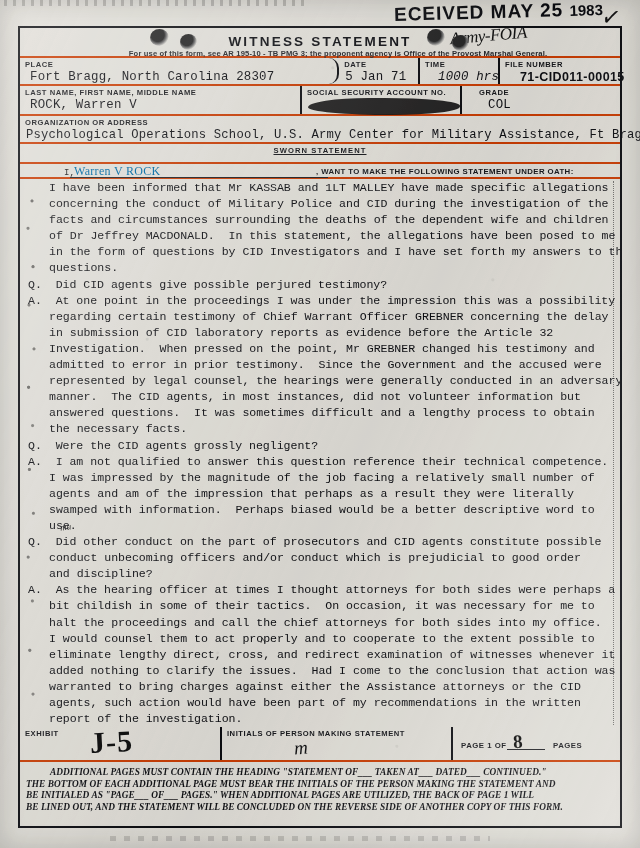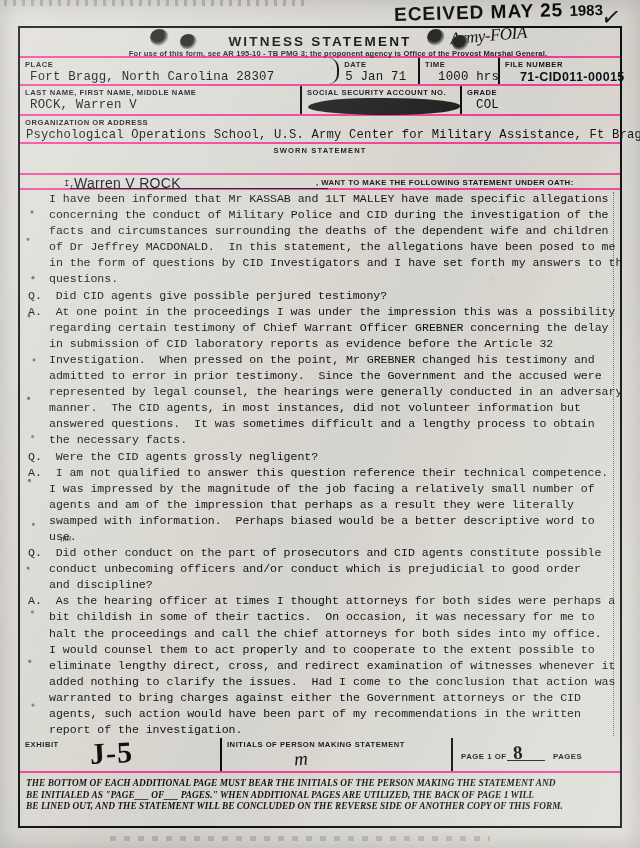--- a/index.html
+++ b/index.html
@@ -95,21 +95,21 @@
     position: absolute;
     left: 18px;
     top: 26px;
     width: 604px;
     height: 802px;
     border: 2px solid #15161a;
     background: transparent;
     box-sizing: border-box;
   }
   .row { position: relative; box-sizing: border-box; }
-  .hl { border-bottom: 2px solid #ec4899; }
+  .hl { border-bottom: 2px solid #c2410c; }
   .vl { border-right: 2px solid #15161a; }
 
   .title-row {
     height: 30px;
     position: relative;
   }
   .form-title {
     position: absolute;
     left: 0; right: 0; top: 6px;
     text-align: center;
@@ -154,40 +154,41 @@
   }
   .cell-value.hand {
     font-family: "Liberation Sans", sans-serif;
     font-weight: 700;
     font-size: 13px;
     letter-spacing: .4px;
   }
 
   .grid-2 { display: flex; }
   .sworn-bar {
-    height: 31px;
+    height: 20px;
     text-align: center;
     font-size: 7.6px;
     font-weight: 700;
     letter-spacing: 1.1px;
     color: #1d1e22;
     padding-top: 2px;
     box-sizing: border-box;
+    text-decoration: underline;
   }
 
   .oath-row { height: 15px; position: relative; }
   .oath-i {
     position: absolute; left: 44px; top: 4px;
     font-family: "Liberation Mono", monospace;
     font-size: 9px; color: #222;
   }
   .oath-name {
     position: absolute; left: 54px; top: 0px;
-    font-family: Liberation Sans, sans-serif;
-    font-size: 14px; color: #0f172a;
+    font-family: Liberation Serif, serif;
+    font-size: 12px; color: #0369a1;
     letter-spacing: .3px;
   }
   .oath-rule {
     position: absolute; left: 50px; top: 13px; width: 258px;
     border-bottom: 1.4px solid #25262a;
   }
   .oath-tail {
     position: absolute; left: 296px; top: 3px;
     font-size: 7.8px; font-weight: 700; letter-spacing: .4px;
     color: #1d1e22;
@@ -359,39 +360,39 @@
       <div class="vl" style="width:322px;border-radius:10px;">
         <div class="cell-label">PLACE</div>
         <div class="cell-value">Fort Bragg, North Carolina 28307</div>
       </div>
       <div class="vl" style="width:80px;">
         <div class="cell-label">DATE</div>
         <div class="cell-value" style="padding-left:6px;">5 Jan 71</div>
       </div>
       <div class="vl" style="width:78px;">
         <div class="cell-label">TIME</div>
-        <div class="cell-value" style="padding-left:18px;">1000 hrs</div>
+        <div class="cell-value" style="padding-left:18px;font-style:italic;">1000 hrs</div>
       </div>
       <div style="width:120px;">
         <div class="cell-label">FILE NUMBER</div>
         <div class="cell-value hand" style="padding-left:20px;font-size:12.5px;">71-CID011-00015</div>
       </div>
     </div>
 
     <div class="row grid-2 hl" style="height:30px;">
       <div class="vl" style="width:280px;">
         <div class="cell-label">LAST NAME, FIRST NAME, MIDDLE NAME</div>
         <div class="cell-value">ROCK, Warren V</div>
       </div>
       <div class="vl" style="width:158px;position:relative;">
         <div class="cell-label">SOCIAL SECURITY ACCOUNT NO.</div>
         <div class="redaction"></div>
         <div class="cell-value"></div>
       </div>
-      <div style="width:120px;">
+      <div style="width:120px;padding-left:12px;">
         <div class="cell-label">GRADE</div>
         <div class="cell-value" style="padding-left:14px;">COL</div>
       </div>
     </div>
 
     <div class="row hl" style="height:28px;">
       <div class="cell-label">ORGANIZATION OR ADDRESS</div>
       <div class="cell-value" style="padding-left:6px;font-size:12.2px;">Psychological Operations School, U.S. Army Center for Military Assistance, Ft Bragg NC</div>
     </div>
 
@@ -434,21 +435,21 @@
         <div class="tline ind">use.</div>
         <div class="tline qa">Q.  Did other conduct on the part of prosecutors and CID agents constitute possible</div>
         <div class="tline ind">conduct unbecoming officers and/or conduct which is prejudicial to good order</div>
         <div class="tline ind">and discipline?</div>
         <div class="tline qa">A.  As the hearing officer at times I thought attorneys for both sides were perhaps a</div>
         <div class="tline ind">bit childish in some of their tactics.  On occasion, it was necessary for me to</div>
         <div class="tline ind">halt the proceedings and call the chief attorneys for both sides into my office.</div>
         <div class="tline ind">I would counsel them to act properly and to cooperate to the extent possible to</div>
         <div class="tline ind">eliminate lengthy direct, cross, and redirect examination of witnesses whenever it</div>
         <div class="tline ind">added nothing to clarify the issues.  Had I come to the conclusion that action was</div>
-        <div class="tline ind">warranted to bring charges against either the Government attorneys or the CID</div>
+        <div class="tline ind">warranted to bring charges against either the Assistance attorneys or the CID</div>
         <div class="tline ind">agents, such action would have been part of my recommendations in the written</div>
         <div class="tline ind">report of the investigation.</div>
       </div>
 
     <div class="row exh-row hl">
       <div class="exh-cell vl" style="width:208px;">
         <div class="cell-label">EXHIBIT</div>
         <div class="exh-hand">J-5</div>
       </div>
       <div class="exh-cell vl" style="width:238px;">
@@ -457,20 +458,21 @@
       </div>
       <div class="exh-cell" style="width:172px;">
         <div class="page-of">PAGE 1 OF</div>
         <div class="page-rule"></div>
         <div class="page-num-hand">8</div>
         <div class="page-of" style="left:100px;">PAGES</div>
       </div>
     </div>
 
     <div class="footer-note" id="footer-note">
+        <div class="fn-line first">ADDITIONAL PAGES MUST CONTAIN THE HEADING "STATEMENT OF___ TAKEN AT___ DATED___ CONTINUED."</div>
         <div class="fn-line">THE BOTTOM OF EACH ADDITIONAL PAGE MUST BEAR THE INITIALS OF THE PERSON MAKING THE STATEMENT AND</div>
         <div class="fn-line">BE INITIALED AS "PAGE___ OF___ PAGES."  WHEN ADDITIONAL PAGES ARE UTILIZED, THE BACK OF PAGE 1 WILL</div>
         <div class="fn-line">BE LINED OUT, AND THE STATEMENT WILL BE CONCLUDED ON THE REVERSE SIDE OF ANOTHER COPY OF THIS FORM.</div>
       </div>
   </div>
 
   <div class="sig-tail" style="position:absolute;left:110px;top:836px;"></div>
   <div class="scan-noise"></div>
   <div class="edge-shadow"></div>
 </div>

